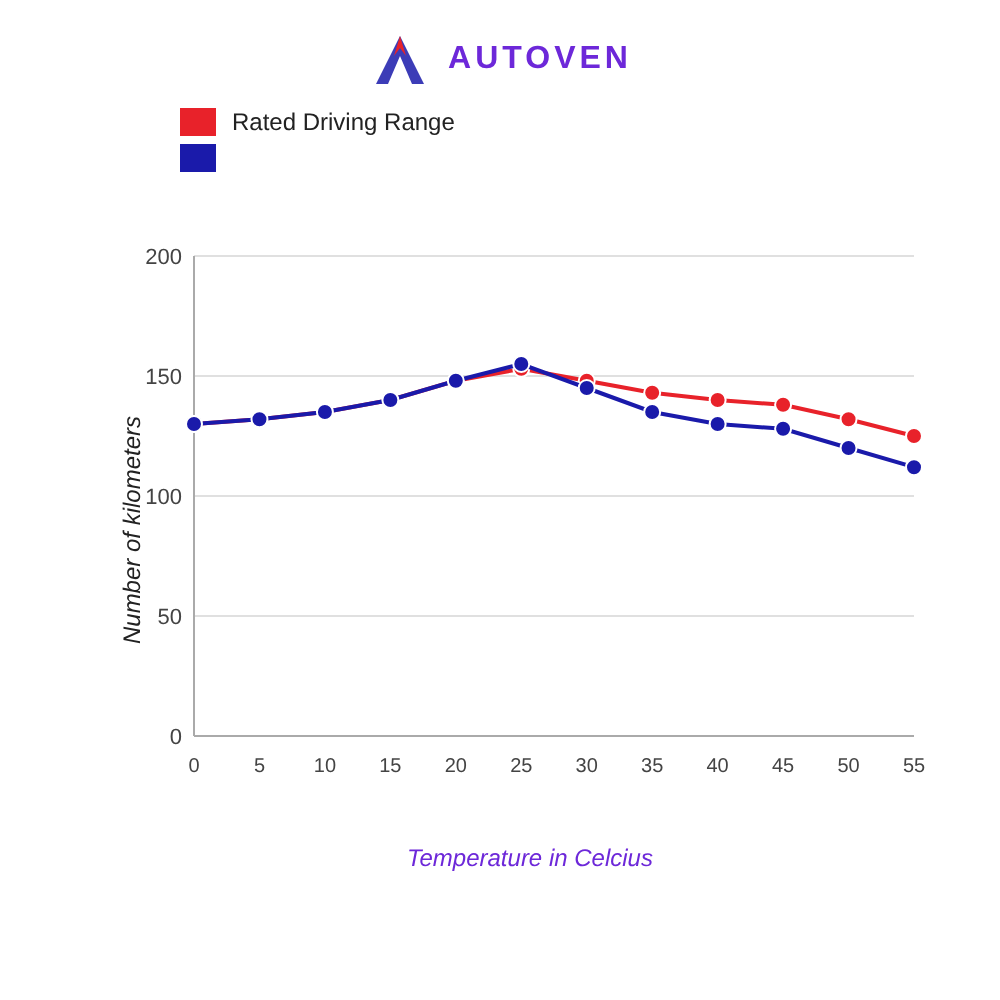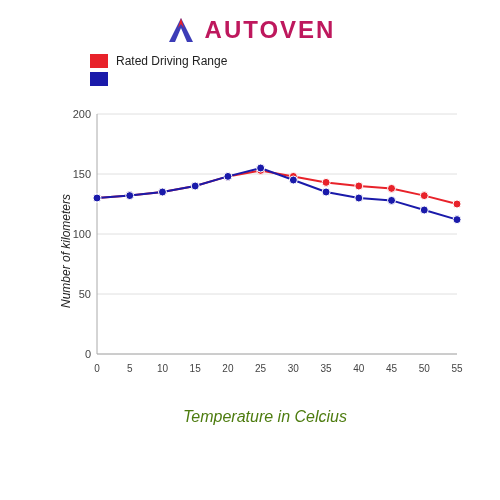--- a/index.html
+++ b/index.html
@@ -20,32 +20,32 @@
     }
     .header {
       display: flex;
       align-items: center;
       justify-content: center;
       gap: 8px;
       margin-top: 14px;
       margin-bottom: 8px;
     }
     .logo-text {
-      font-size: 24px;
+      font-size: 16px;
       font-weight: 700;
       letter-spacing: 2px;
-      color: #be185d;
+      color: #6d28d9;
     }
     .legend {
       display: flex;
       flex-direction: column;
       align-self: flex-start;
       margin-left: 90px;
       gap: 4px;
-      margin-bottom: 10px;
+      margin-bottom: 24px;
     }
     .legend-item {
       display: flex;
       align-items: center;
       gap: 8px;
       font-size: 12px;
       color: #222;
     }
     .legend-color {
       width: 18px;
@@ -63,22 +63,22 @@
       left: -46px;
       top: 50%;
       transform: translateY(-50%) rotate(-90deg);
       font-size: 12px;
       color: #222;
       white-space: nowrap;
       font-style: italic;
     }
     .x-axis-label {
       text-align: center;
-      font-size: 16px;
-      color: #4d7c0f;
+      font-size: 12px;
+      color: #6d28d9;
       margin-top: 2px;
       font-style: italic;
       margin-left: 30px;
     }
     svg.chart {
       width: 420px;
       height: 310px;
     }
   </style>
 </head>

